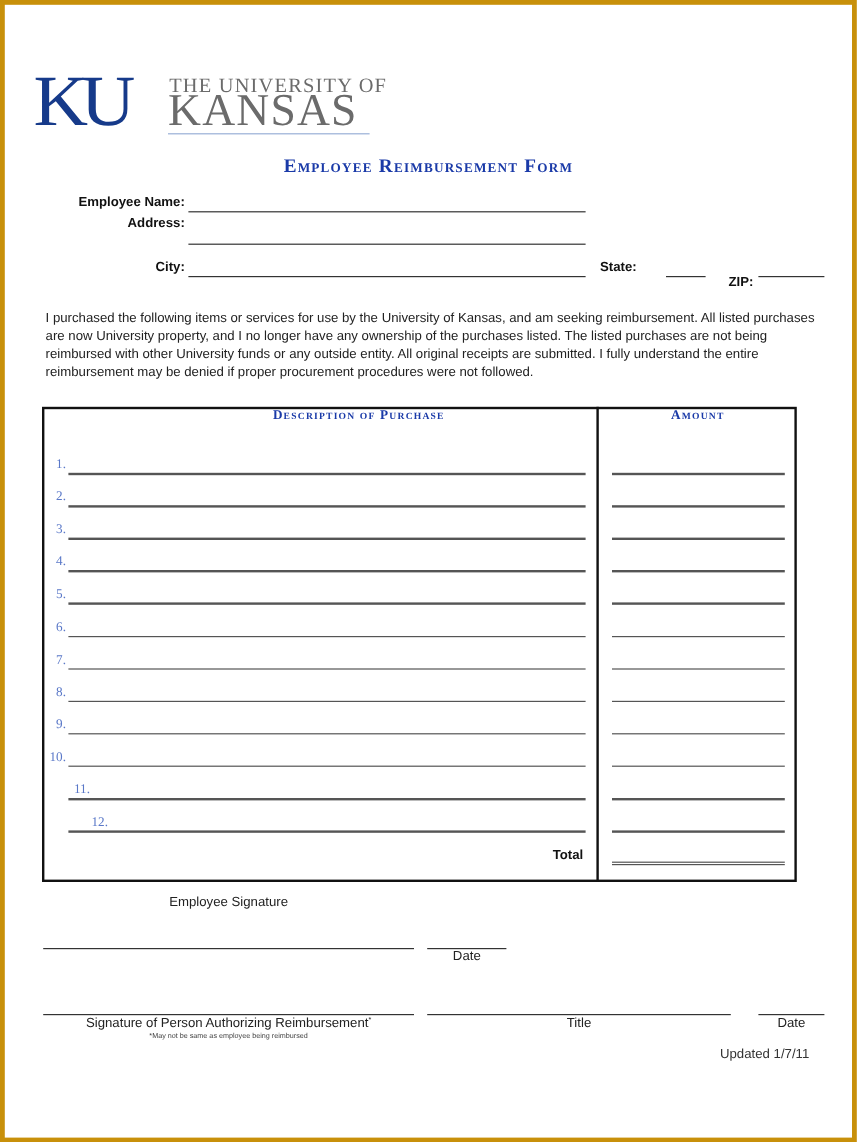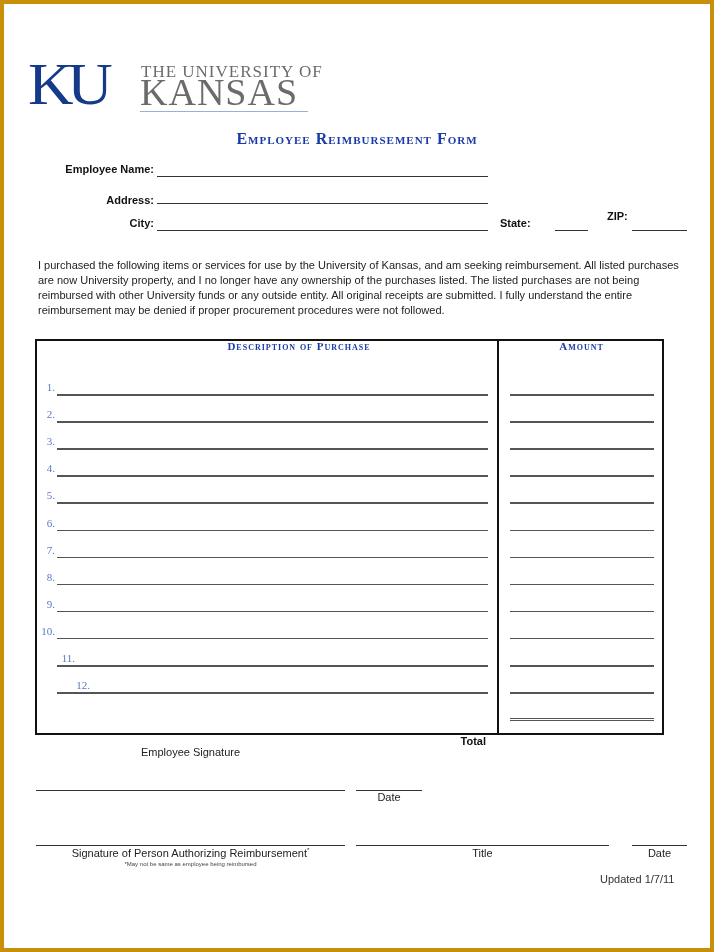--- a/index.html
+++ b/index.html
@@ -12,50 +12,50 @@
   .kansas-rule { left:140px; top:111px; width:168px; height:1px; background:#9ab0d6; }
   .title { left:0; width:714px; top:130px; text-align:center; font-family:"Liberation Serif", serif; font-size:16px; color:#1a3aa8; font-variant:small-caps; font-weight:bold; letter-spacing:1px; }
   .lbl { font-size:11px; font-weight:bold; color:#111; text-align:right; }
   .line { height:1px; background:#333; }
   .para { left:38px; top:258px; width:650px; font-size:11px; color:#222; line-height:15px; }
   .box { left:35px; top:339px; width:629px; height:396px; border:2px solid #111; box-sizing:border-box; }
   .divider { left:497px; top:339px; width:2px; height:396px; background:#111; }
   .colhead { font-family:"Liberation Serif", serif; font-size:11px; color:#1a3aa8; font-variant:small-caps; font-weight:bold; letter-spacing:1px; }
   .num { font-family:"Liberation Serif", serif; font-size:11px; color:#5a78c8; width:18px; text-align:right; }
   .row-line { height:1.5px; background:#555; }
-  .total { font-size:11px; font-weight:bold; color:#111;margin-top:28px; }
+  .total { font-size:11px; font-weight:bold; color:#111; }
   .sig-lbl { font-size:11px; color:#222; text-align:center; }
   .note { font-size:6px; color:#444; }
   .updated { font-size:11px; color:#333; }
 </style>
 </head>
 <body>
 
 <div class="page"></div>
 
 <div class="abs ku">KU</div>
 <div class="abs univ">THE UNIVERSITY OF</div>
 <div class="abs kansas">KANSAS</div>
 <div class="abs kansas-rule"></div>
 
 <div class="abs title">Employee Reimbursement Form</div>
 
 <div class="abs lbl" style="left:40px;top:163px;width:114px;">Employee Name:</div>
 <div class="abs line" style="left:157px;top:176px;width:331px;"></div>
 
-<div class="abs lbl" style="left:40px;top:194px;width:114px;">Address:</div>
+<div class="abs lbl" style="left:40px;top:180px;width:114px;">Address:</div>
 <div class="abs line" style="left:157px;top:203px;width:331px;"></div>
 
 <div class="abs lbl" style="left:40px;top:217px;width:114px;">City:</div>
 <div class="abs line" style="left:157px;top:230px;width:331px;"></div>
 
 <div class="abs lbl" style="left:500px;top:217px;width:42px;text-align:left;">State:</div>
 <div class="abs line" style="left:555px;top:230px;width:33px;"></div>
 
-<div class="abs lbl" style="left:607px;top:210px;width:28px;text-align:left;">ZIP:</div>
+<div class="abs lbl" style="left:607px;top:229px;width:28px;text-align:left;">ZIP:</div>
 <div class="abs line" style="left:632px;top:230px;width:55px;"></div>
 
 <div class="abs para">I purchased the following items or services for use by the University of Kansas, and am seeking reimbursement.  All listed purchases are now University property, and I no longer have any ownership of the purchases listed.  The listed purchases are not being reimbursed with other University funds or any outside entity.  All original receipts are submitted.  I fully understand the entire reimbursement may be denied if proper procurement procedures were not followed.</div>
 
 <div class="abs box"></div>
 <div class="abs divider"></div>
 <div class="abs colhead" style="left:37px;top:340px;width:524px;text-align:center;">Description of Purchase</div>
 <div class="abs colhead" style="left:499px;top:340px;width:165px;text-align:center;">Amount</div>
 
 <div id="rows">

